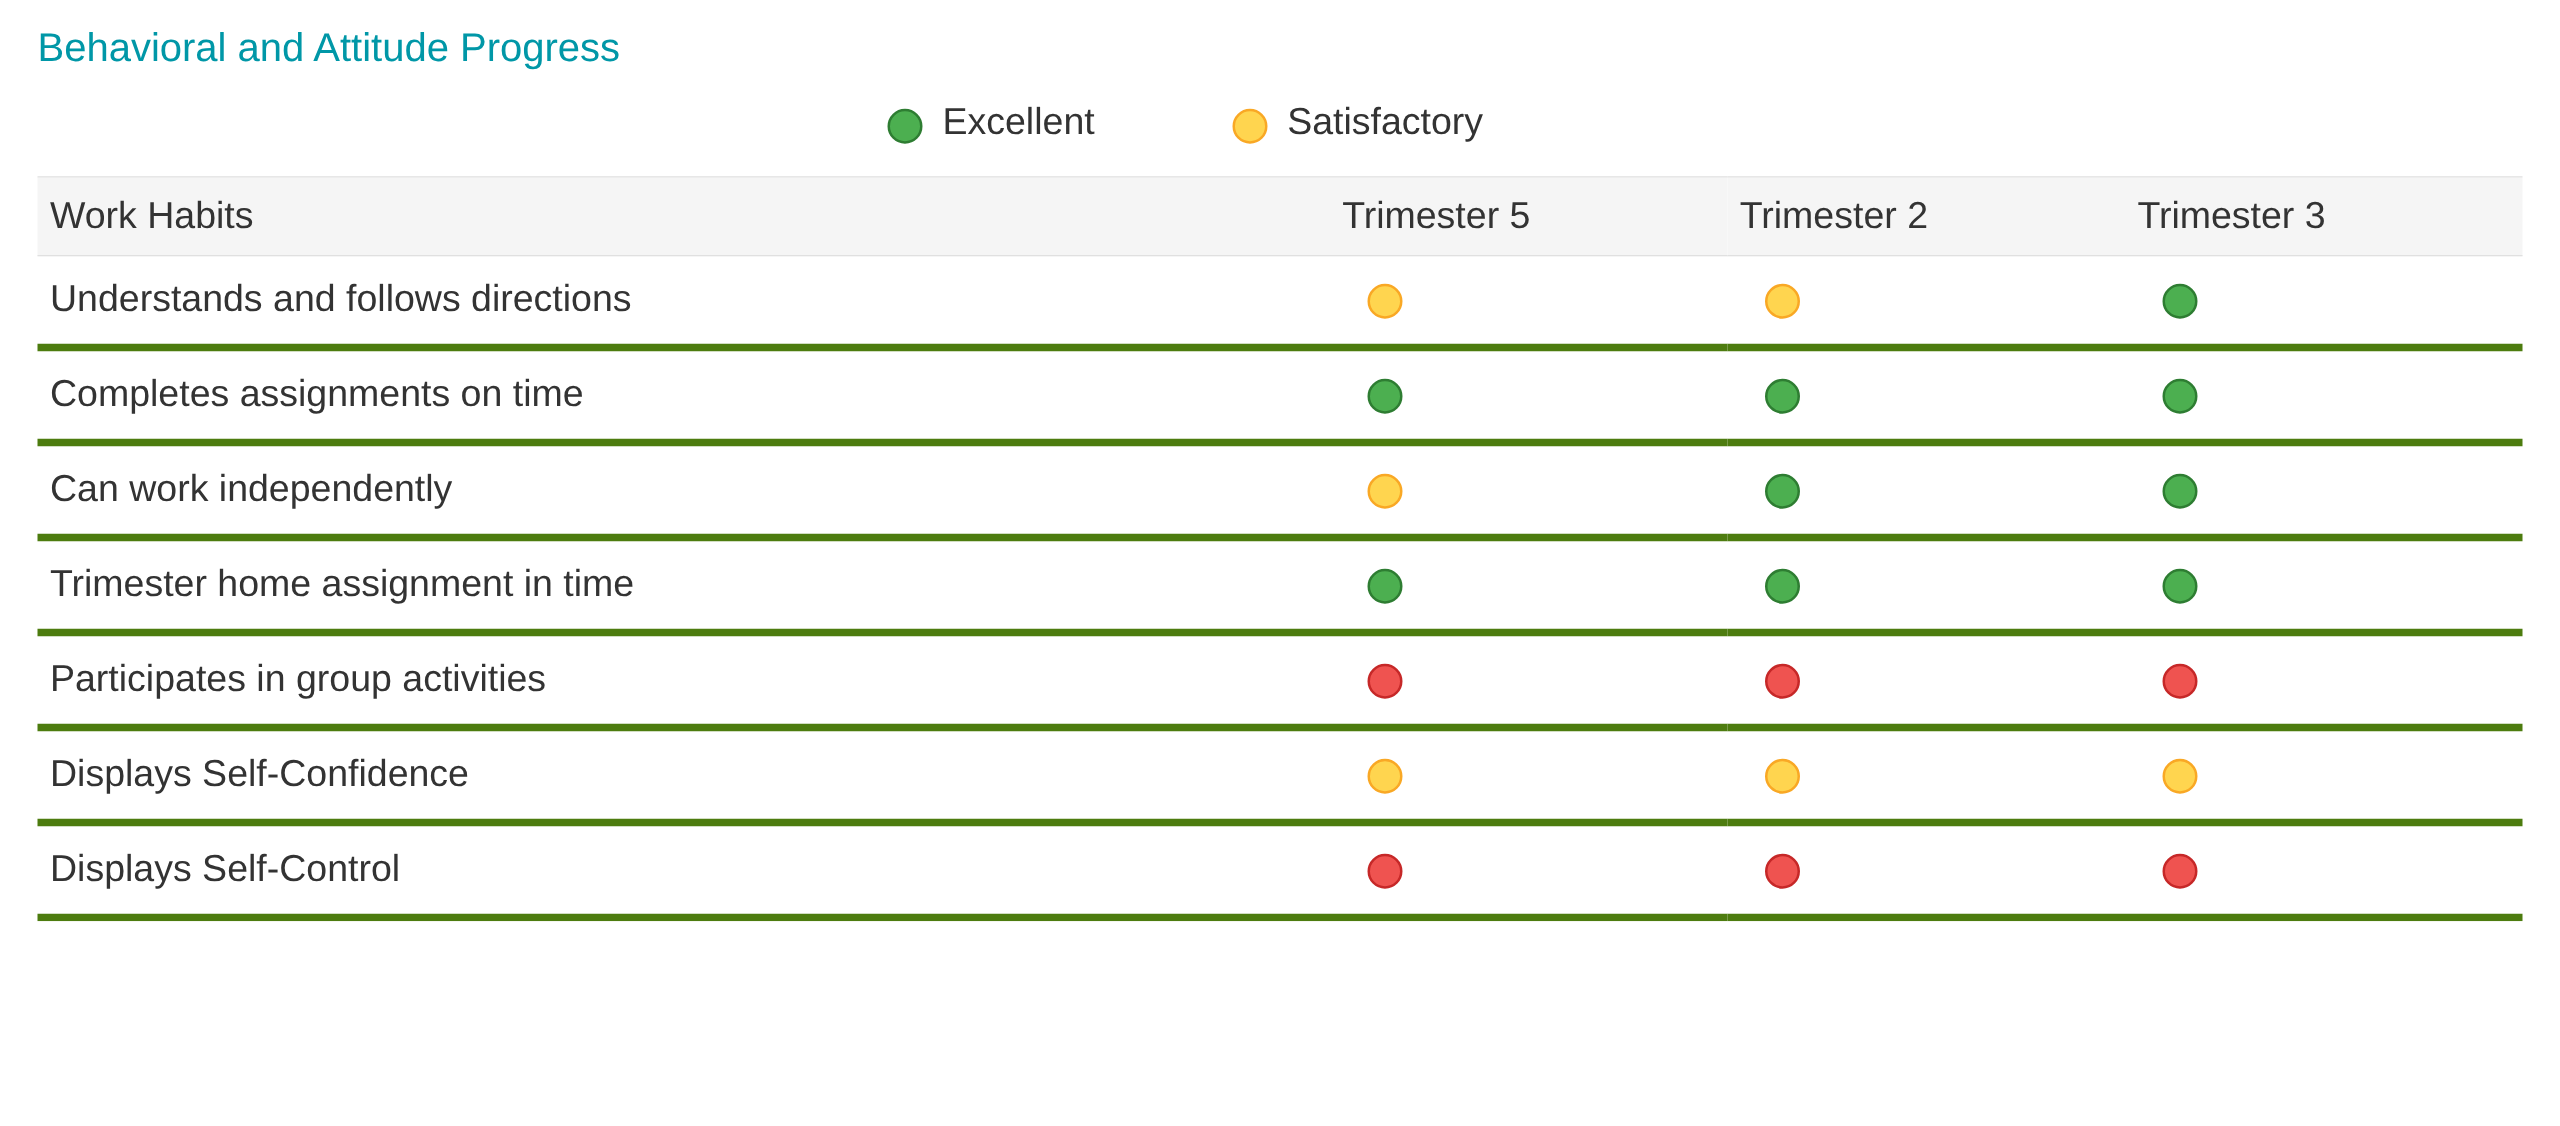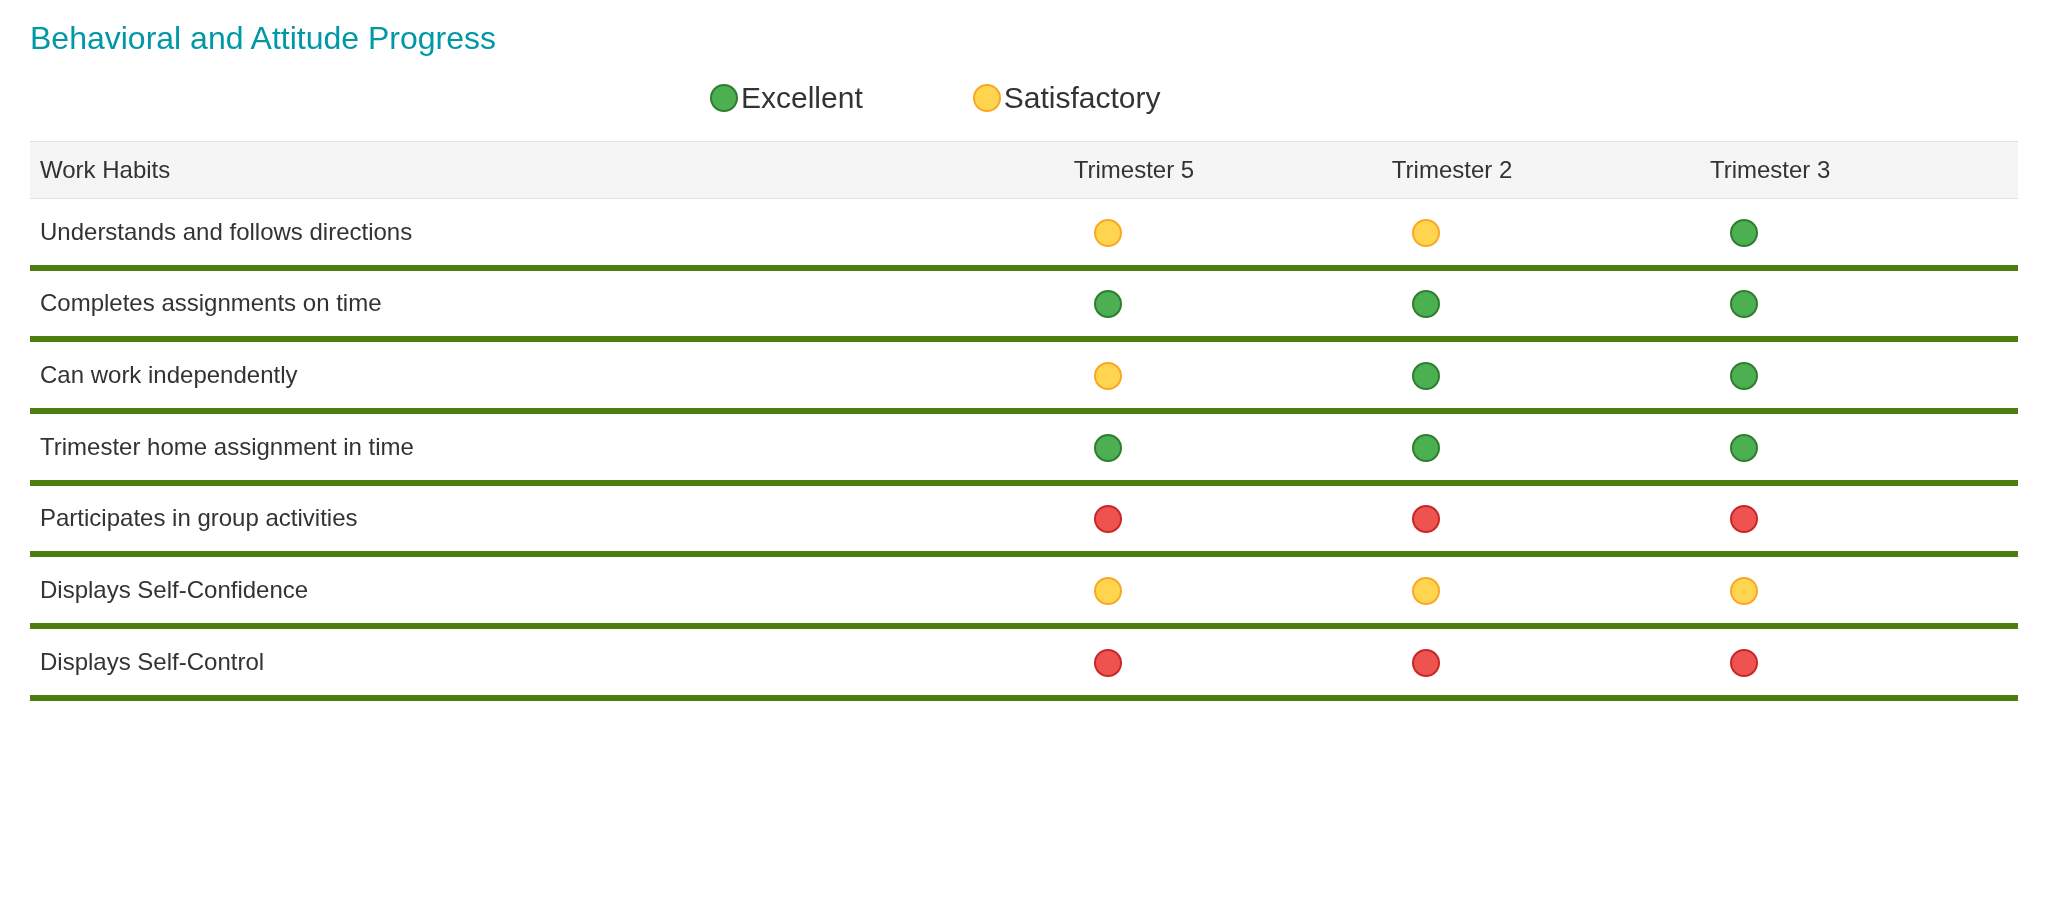--- a/index.html
+++ b/index.html
@@ -24,39 +24,39 @@
     display: flex;
     gap: 110px;
     justify-content: flex-start;
     padding-left: 680px;
     margin-bottom: 26px;
     font-size: 30px;
     color: #333;
   }
   .legend-item {
     display: flex;
-    align-items: center;
-    gap: 3px;
+    align-items: flex-end;
+    gap: 16px;
   }
   .dot {
     display: inline-block;
     width: 28px;
     height: 28px;
     border-radius: 50%;
     border: 2px solid;
     vertical-align: middle;
   }
   .dot.excellent      { background: #4caf50; border-color: #2e7d32; }
   .dot.satisfactory   { background: #ffd54f; border-color: #f9a825; }
   .dot.need           { background: #ef5350; border-color: #c62828; }
 
   table {
     width: 100%;
     border-collapse: collapse;
-    font-size: 24px;
+    font-size: 30px;
   }
   thead th {
     background: #f5f5f5;
     font-weight: 400;
     text-align: left;
     padding: 14px 10px;
     border-top: 1px solid #e0e0e0;
     border-bottom: 1px solid #e0e0e0;
     color: #333;
   }

